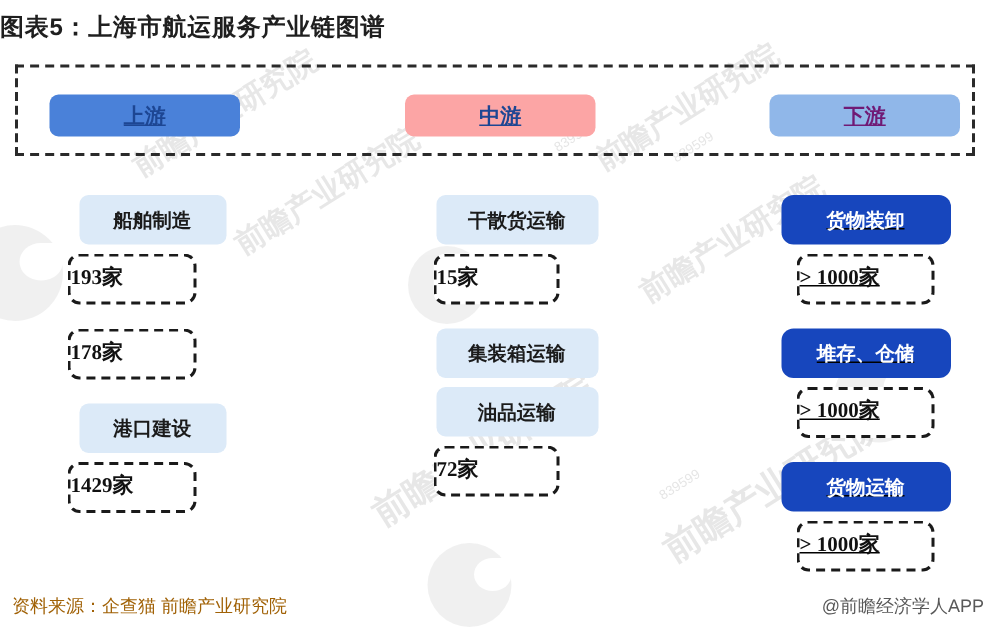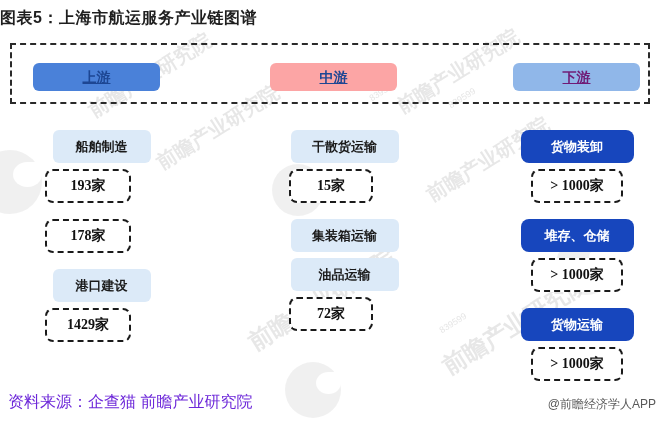--- a/index.html
+++ b/index.html
@@ -48,57 +48,56 @@
   .col {
     position: absolute;
     top: 130px;
     display: flex;
     flex-direction: column;
     align-items: center;
     z-index: 2;
   }
   .col1 { left: 30px;  width: 116px; }
   .col2 { left: 273px; width: 116px; }
-  .col3 { left: 517px; width: 120px; }
+  .col3 { left: 517px; width: 120px; text-decoration: underline; }
 
   .cat {
     height: 33px; line-height: 33px;
     text-align: center;
     font-size: 13px;
     font-weight: bold;
     border-radius: 6px;
     margin-bottom: 6px;
   }
   .col-light .cat { background: #dceaf8; color: #1b1b1b; margin-left: 27px; }
   .col-dark  .cat { background: #1746bd; color: #ffffff; border-radius: 8px; }
   .col1 .cat { width: 98px; }
   .col2 .cat { width: 108px; }
   .col3 .cat { width: 113px; }
 
   .count {
     height: 30px; line-height: 30px;
-    text-align: center;
     font-size: 14px;
     font-weight: bold;
     font-family: "Liberation Serif", "DejaVu Serif", serif;
     color: #111111;
     background: #ffffff;
     border: 2px dashed #1a1a1a;
     border-radius: 8px;
     margin-bottom: 16px;
   }
   .col1 .count { width: 82px; }
   .col2 .count { width: 80px; }
   .col3 .count { width: 88px; }
 
   .footer-source {
     position: absolute;
     left: 8px; bottom: 12px;
-    font-size: 16px;
-    color: #6d28d9;
+    font-size: 12px;
+    color: #a16207;
     z-index: 3;
   }
   .footer-credit {
     position: absolute;
     right: 8px; bottom: 12px;
     font-size: 12px;
     color: #595959;
     z-index: 3;
     margin-left: 24px;
   }

